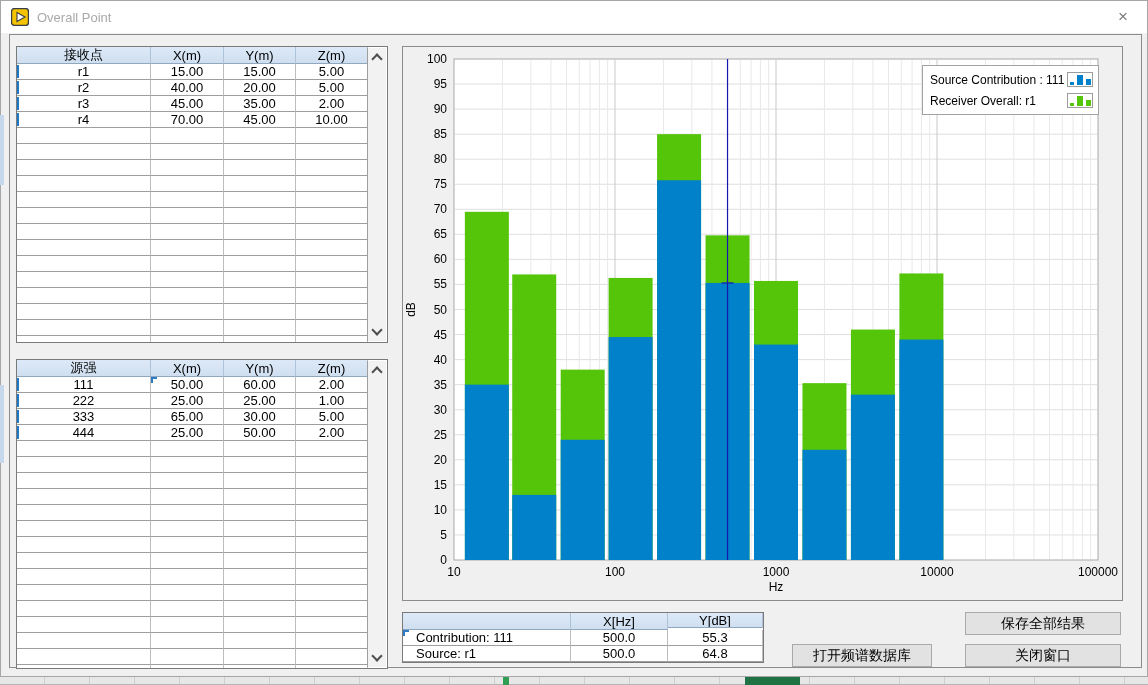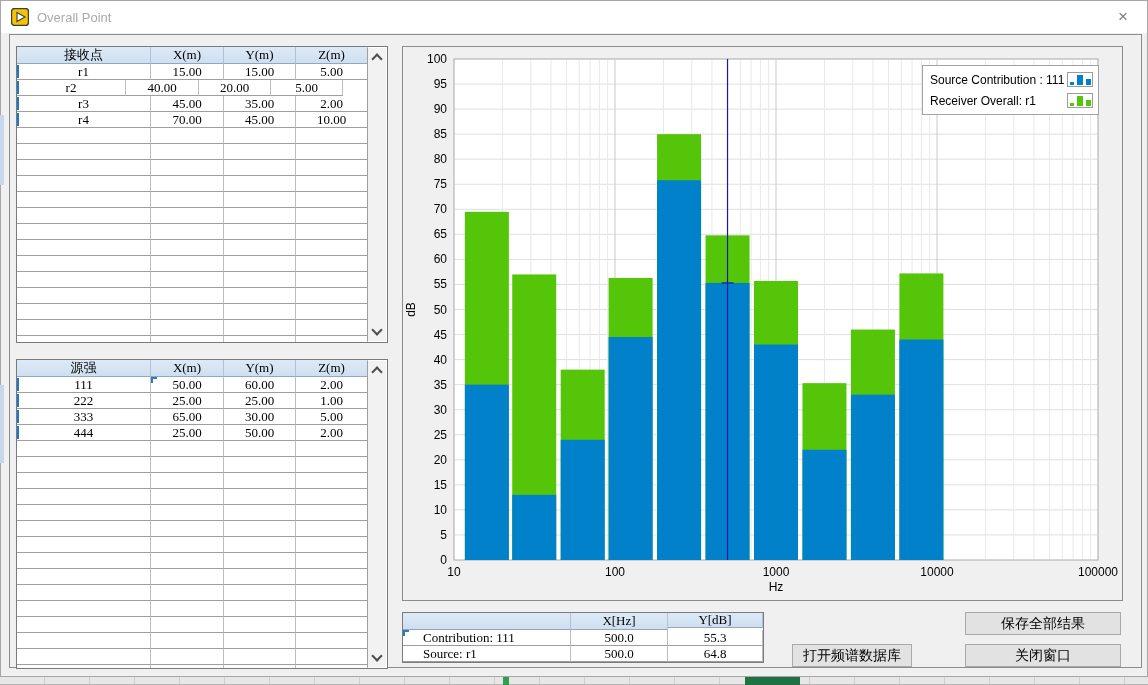--- a/index.html
+++ b/index.html
@@ -12,25 +12,25 @@
   .app-icon { position:absolute; left:10px; top:7px; width:18px; height:18px; }
   .title { position:absolute; left:36px; top:9px; font-size:13px; color:#A9A9A9; }
   .close-btn { position:absolute; right:13px; top:5px; width:22px; height:22px; text-align:center;
                line-height:22px; font-size:17px; color:#7D7D7D; cursor:default; }
 
   .main-panel { position:absolute; left:8px; top:33px; width:1133px; height:634px;
                 border:1px solid #8C8C8C; background:#F0F0F0; }
 
   
   .lv-table { position:absolute; background:#FFFFFF; border:1px solid #7A7A7A; overflow:hidden; }
-  .lv-row { display:flex;font-family:Liberation Serif, serif; }
+  .lv-row { display:flex; }
   .lv-cell { flex:none; border-right:1px solid #BDBDBD; border-bottom:1px solid #9E9E9E;
              font-size:13px; color:#000; position:relative;
              display:flex; align-items:center; justify-content:center; overflow:hidden; }
-  .lv-cell.left { justify-content:flex-start; padding-left:20px; }
+  .lv-cell.left { justify-content:flex-start; padding-left:13px; }
   .lv-head .lv-cell { background:linear-gradient(#DDE9F7,#CFDFF0);
                       border-bottom:1px solid #8FA8C0; border-right:1px solid #AFC3D8; }
   .row-marker { position:absolute; left:0; top:1px; bottom:1px; width:2px; background:#1E78C8; }
   .sel-corner { position:absolute; left:0; top:0; width:6px; height:6px;
                 border-left:2px solid #2D7BC4; border-top:2px solid #2D7BC4; }
   .sb { position:absolute; top:1px; bottom:1px; right:1px; width:19px;
         background:#F2F2F2; border-left:1px solid #9E9E9E; }
   .chev { position:absolute; left:5px; width:8px; height:8px;
           border-left:2px solid #4E4E4E; border-top:2px solid #4E4E4E; }
   .chev.up   { top:7px;    transform:rotate(45deg); }
@@ -77,21 +77,21 @@
           <div class="lv-cell" style="width: 72px; height: 17px;">Y(m)</div>
           <div class="lv-cell" style="width: 72px; height: 17px;">Z(m)</div>
         </div>
         <div class="lv-row">
           <div class="lv-cell" style="width: 134px; height: 16px;">r1<span class="row-marker"></span></div>
           <div class="lv-cell" style="width: 73px; height: 16px;">15.00</div>
           <div class="lv-cell" style="width: 72px; height: 16px;">15.00</div>
           <div class="lv-cell" style="width: 72px; height: 16px;">5.00</div>
         </div>
         <div class="lv-row">
-          <div class="lv-cell" style="width: 109px; height: 16px;">r2<span class="row-marker"></span></div>
+          <div class="lv-cell" style="width: 134px; height: 16px;">r2<span class="row-marker"></span></div>
           <div class="lv-cell" style="width: 73px; height: 16px;">40.00</div>
           <div class="lv-cell" style="width: 72px; height: 16px;">20.00</div>
           <div class="lv-cell" style="width: 72px; height: 16px;">5.00</div>
         </div>
         <div class="lv-row">
           <div class="lv-cell" style="width: 134px; height: 16px;">r3<span class="row-marker"></span></div>
           <div class="lv-cell" style="width: 73px; height: 16px;">45.00</div>
           <div class="lv-cell" style="width: 72px; height: 16px;">35.00</div>
           <div class="lv-cell" style="width: 72px; height: 16px;">2.00</div>
         </div>
@@ -463,21 +463,21 @@
           <div class="lv-cell" style="width: 95px; height: 16px;">55.3</div>
         </div>
         <div class="lv-row">
           <div class="lv-cell left" style="width: 168px; height: 16px;">Source: r1</div>
           <div class="lv-cell" style="width: 97px; height: 16px;">500.0</div>
           <div class="lv-cell" style="width: 95px; height: 16px;">64.8</div>
         </div>
       </div>
 
     <button class="btn" style="left:955px; top:577px; width:156px;">保存全部结果</button>
-    <button class="btn" style="left:782px; top:609px; width:120px;">打开频谱数据库</button>
+    <button class="btn" style="left:782px; top:609px; width:140px;">打开频谱数据库</button>
     <button class="btn" style="left:955px; top:609px; width:156px;">关闭窗口</button>
   </div>
 </div>
 
 <div class="bg-frag" style="left:0; top:115px; height:70px;"></div>
 <div class="bg-frag" style="left:0; top:385px; height:78px;"></div>
 <div class="bg-bottom">
   <div class="green-a"></div>
   <div class="green-b"></div>
 </div>

